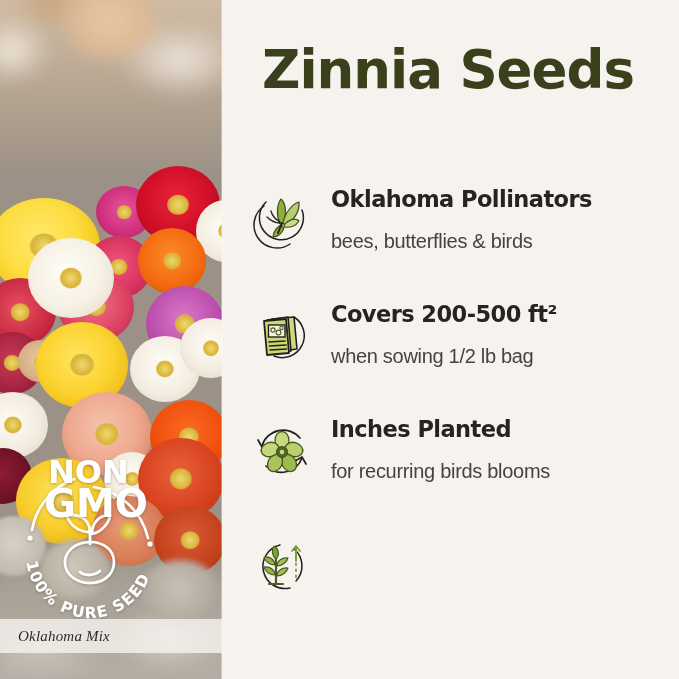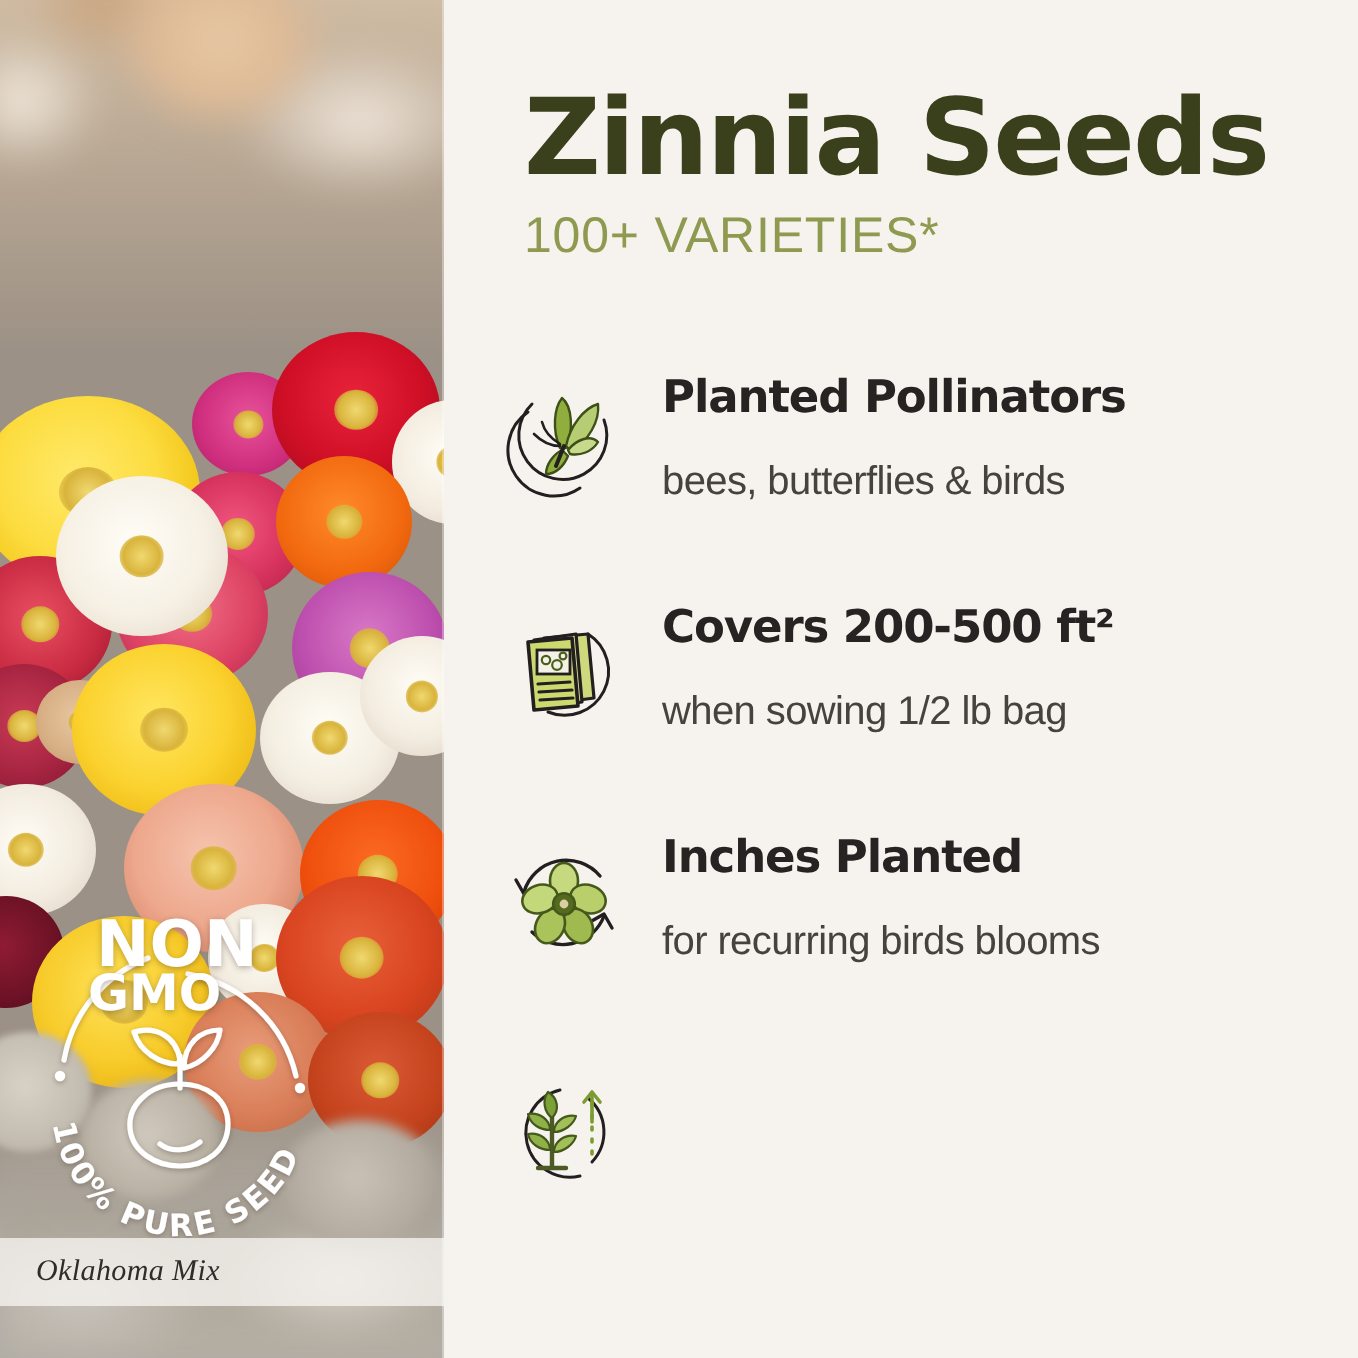--- a/index.html
+++ b/index.html
@@ -146,21 +146,21 @@
   }
   .badge-non, .badge-gmo {
     position:absolute;
     font-family:"DejaVu Sans", sans-serif;
     font-weight:bold;
     color:#fff;
     letter-spacing:0px;
     text-shadow:0 1px 3px rgba(60,40,30,.35);
   }
   .badge-non { left:40px; top:4px;  font-size:32px; line-height:1; }
-  .badge-gmo { left:36px; top:32px; font-size:25px; line-height:1; }
+  .badge-gmo { left:36px; top:32px; font-size:39px; line-height:1; }
 
   
   .caption-bar {
     position:absolute;
     left:0; bottom:26px;
     width:222px; height:34px;
     background:rgba(247,245,241,.78);
     display:flex; align-items:center;text-align:right;
   }
   .caption-text {
@@ -254,21 +254,20 @@
     <div class="caption-bar">
       <span class="caption-text">Oklahoma Mix</span>
     </div>
     <div class="photo-edge"></div>
   </div>
 
   <div class="content">
 
     <div class="title-block">
       <div class="main-title">Zinnia Seeds</div>
-      <div class="sub-title">100+ VARIETIES*</div>
     </div>
 
     <div class="features">
 
       <div class="feature-row">
         <div class="feature-icon">
           <svg width="64" height="64" viewBox="0 0 64 64" fill="none" xmlns="http://www.w3.org/2000/svg">
             <path d="M 52 20 A 22 22 0 1 1 16 12" stroke="#231f20" stroke-width="1.5" fill="none" stroke-linecap="round"></path>
             <path d="M 14 16 A 22 22 0 0 0 40 54" stroke="#231f20" stroke-width="1.5" fill="none" stroke-linecap="round"></path>
 
@@ -276,21 +275,21 @@
             <path d="M 33 33 C 35 23 42 14 49 12 C 50 21 44 30 36 36 Z" fill="#b7cd74" stroke="#3e4f17" stroke-width="1.2" stroke-linejoin="round"></path>
             <path d="M 31 35 C 27 37 23 42 23 47 C 28 47 32 43 34 38 Z" fill="#8fae3e" stroke="#3e4f17" stroke-width="1.2" stroke-linejoin="round"></path>
             <path d="M 35 37 C 40 38 46 36 49 31 C 45 27 38 30 34 35 Z" fill="#c7d98c" stroke="#3e4f17" stroke-width="1.2" stroke-linejoin="round"></path>
 
             <path d="M 32 33 L 28 43" stroke="#231f20" stroke-width="2" stroke-linecap="round"></path>
             <path d="M 30 32 C 25 29 22 25 21 21" stroke="#231f20" stroke-width="1.3" stroke-linecap="round"></path>
             <path d="M 30 33 C 24 33 20 30 17 27" stroke="#231f20" stroke-width="1.3" stroke-linecap="round"></path>
           </svg>
         </div>
         <div class="feature-text">
-          <div class="feature-heading">Planted Pollinators</div>
+          <div class="feature-heading">Oklahoma Pollinators</div>
           <div class="feature-sub">bees, butterflies &amp; birds</div>
         </div>
       </div>
 
       <div class="feature-row">
         <div class="feature-icon">
           <svg width="64" height="64" viewBox="0 0 64 64" fill="none" xmlns="http://www.w3.org/2000/svg">
             <path d="M 44 12 A 22 22 0 0 1 24 51" stroke="#231f20" stroke-width="1.5" fill="none" stroke-linecap="round"></path>
 
             <path d="M 22 14 L 44 12 L 47 44 L 25 47 Z" fill="#cdd97d" stroke="#231f20" stroke-width="1.6" stroke-linejoin="round"></path>

